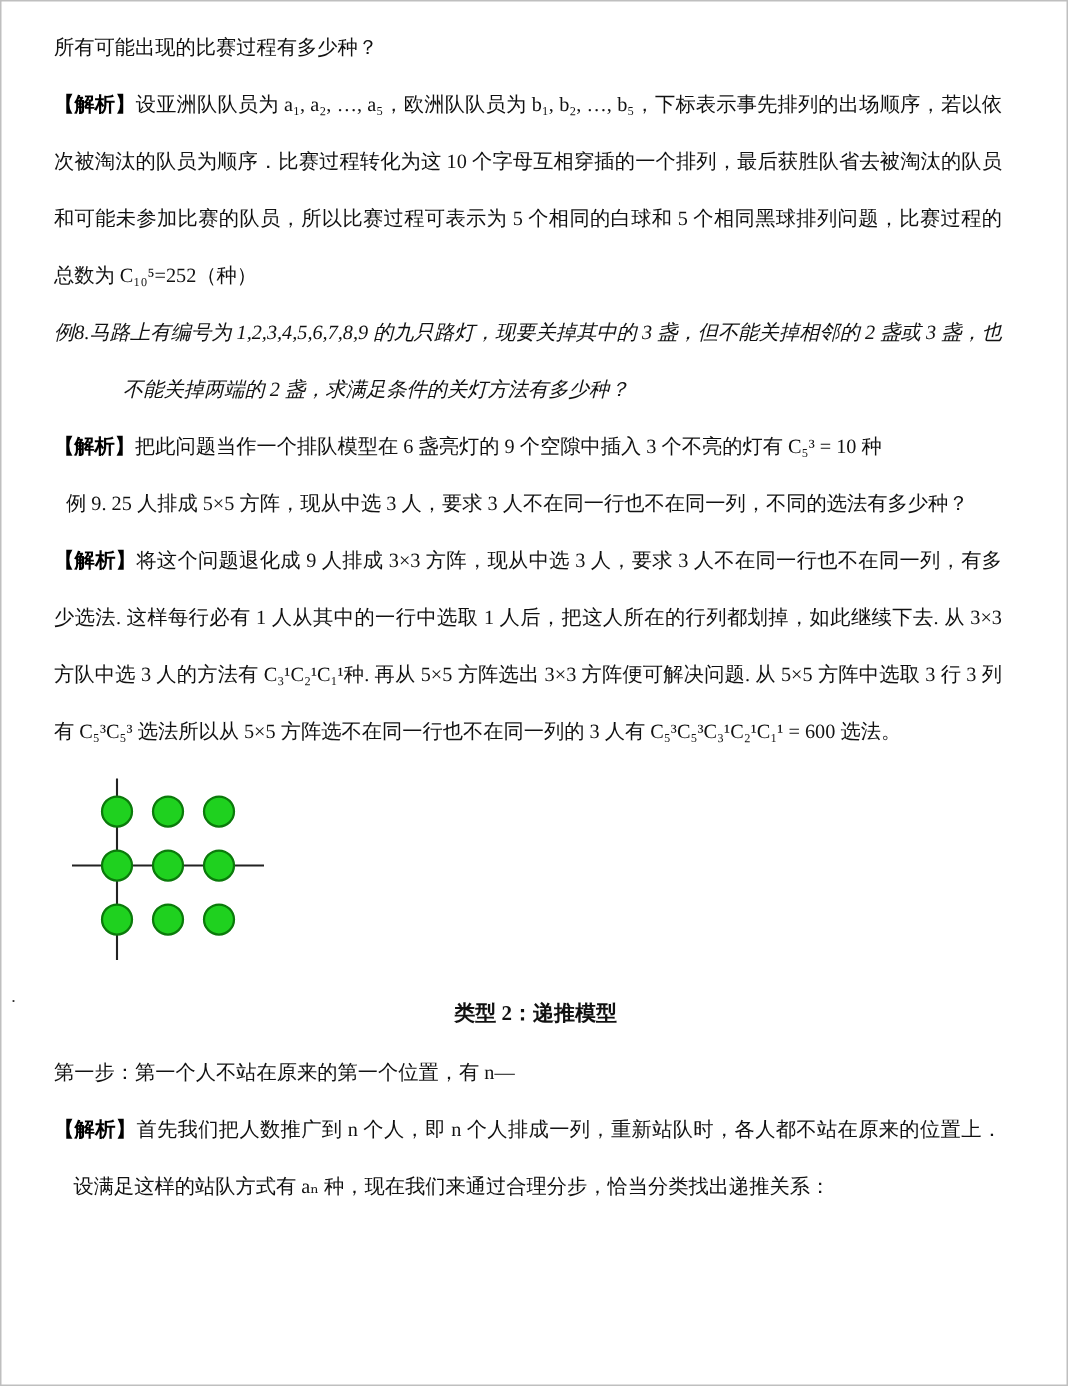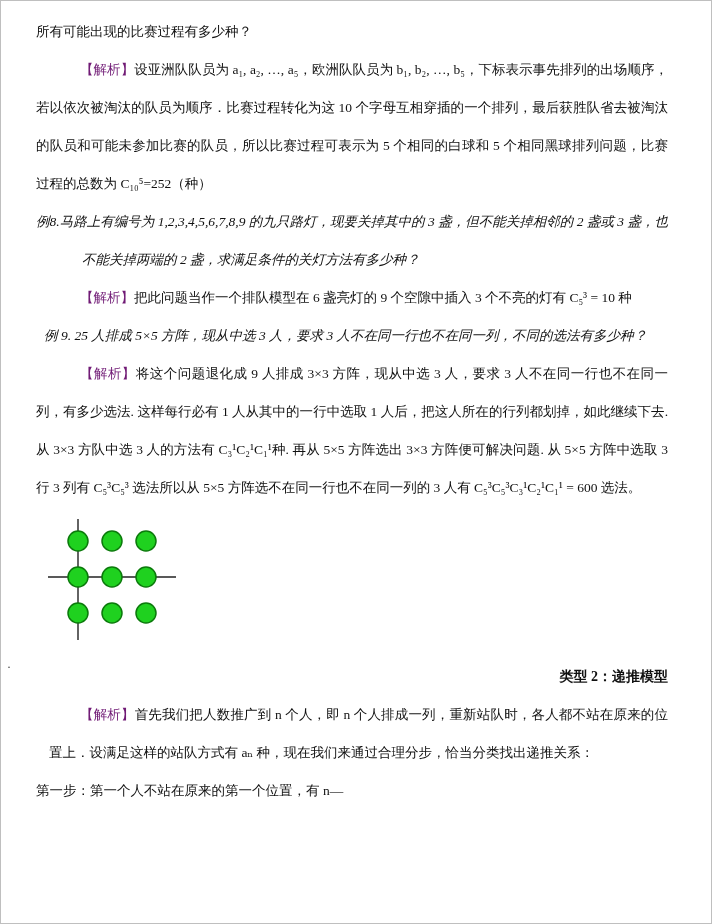--- a/index.html
+++ b/index.html
@@ -16,29 +16,29 @@
     font-family: "Liberation Serif", "DejaVu Serif", serif;
     color: #111111;
   }
   .content {
     padding: 12px 43px 0 35px;
     font-size: 13.5px;
     line-height: 38px;
     text-align: justify;
   }
   .para { margin: 0; }
-  .red-label { color: #701a75; font-weight: normal; margin-left: 44px; }
+  .red-label { color: #000000; font-weight: bold; }
   .hang-46 { padding-left: 46px; text-indent: -46px; font-style: italic; }
   .hang-13 { padding-left: 13px; text-indent: -13px; }
-  .indent-8 { text-indent: 8px; font-style: italic; }
+  .indent-8 { text-indent: 8px; }
   .heading {
     margin: 16px 0 0 10px;
     font-weight: bold;
     font-size: 14px;
-    text-align: right;
+    text-align: center;
   }
   .options-row {
     display: flex;
     margin: 0;
   }
   .options-row .opt { width: 135px; display: inline-block; }
   .options-row .opt:first-child { margin-left: 25px; }
   .figure-wrap {
     margin: 10px 0 4px 10px;
     line-height: 0;
@@ -87,18 +87,18 @@
         <circle class="dot" cx="32" cy="96" r="10" fill="#1fd11f"></circle>
         <circle class="dot" cx="66" cy="96" r="10" fill="#1fd11f"></circle>
         <circle class="dot" cx="100" cy="96" r="10" fill="#1fd11f"></circle>
       </svg>
     </div>
 
     <p class="para heading">类型 2：递推模型</p>
 
 
 
+    <p class="para">第一步：第一个人不站在原来的第一个位置，有 n—</p>
+
     <p class="para hang-13"><span class="red-label">【解析】</span><span>首先我们把人数推广到 n 个人，即 n 个人排成一列，重新站队时，各人都不站在原来的位置上．设满足这样的站队方式有 aₙ 种，现在我们来通过合理分步，恰当分类找出递推关系：</span></p>
-
-    <p class="para">第一步：第一个人不站在原来的第一个位置，有 n—</p>
 
   </div>
 </div>
 
 </body></html>

